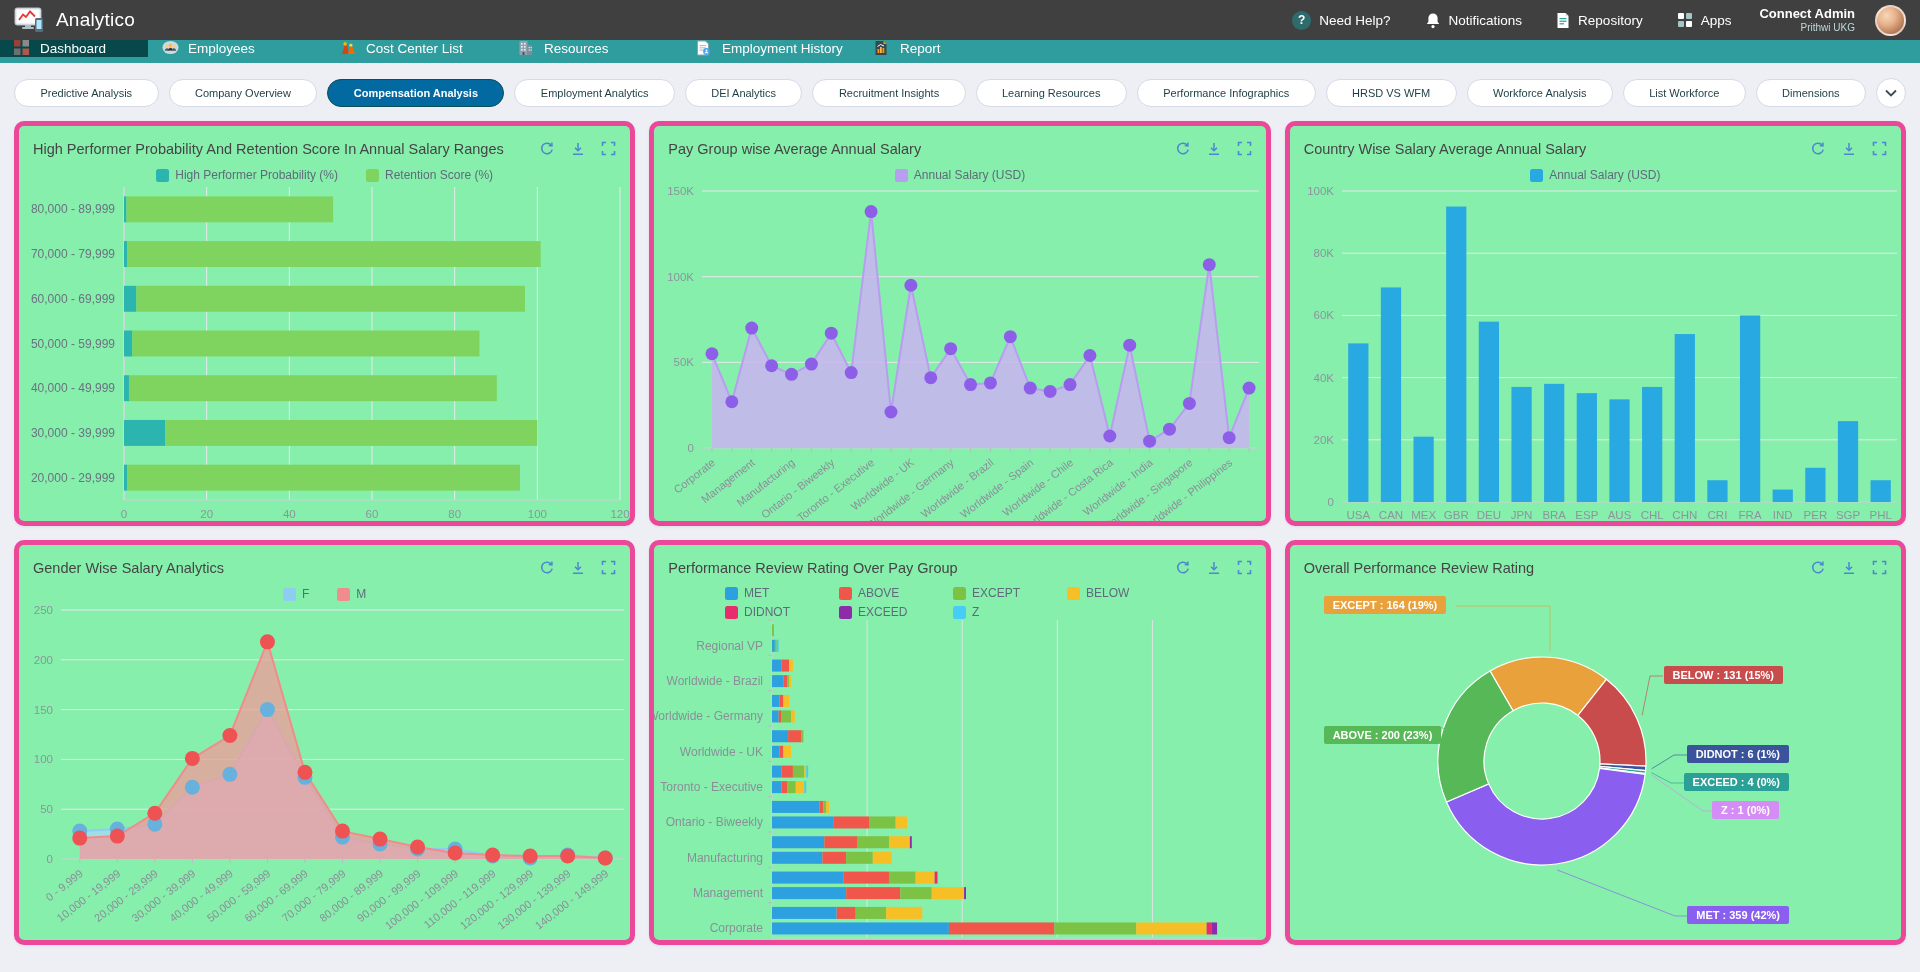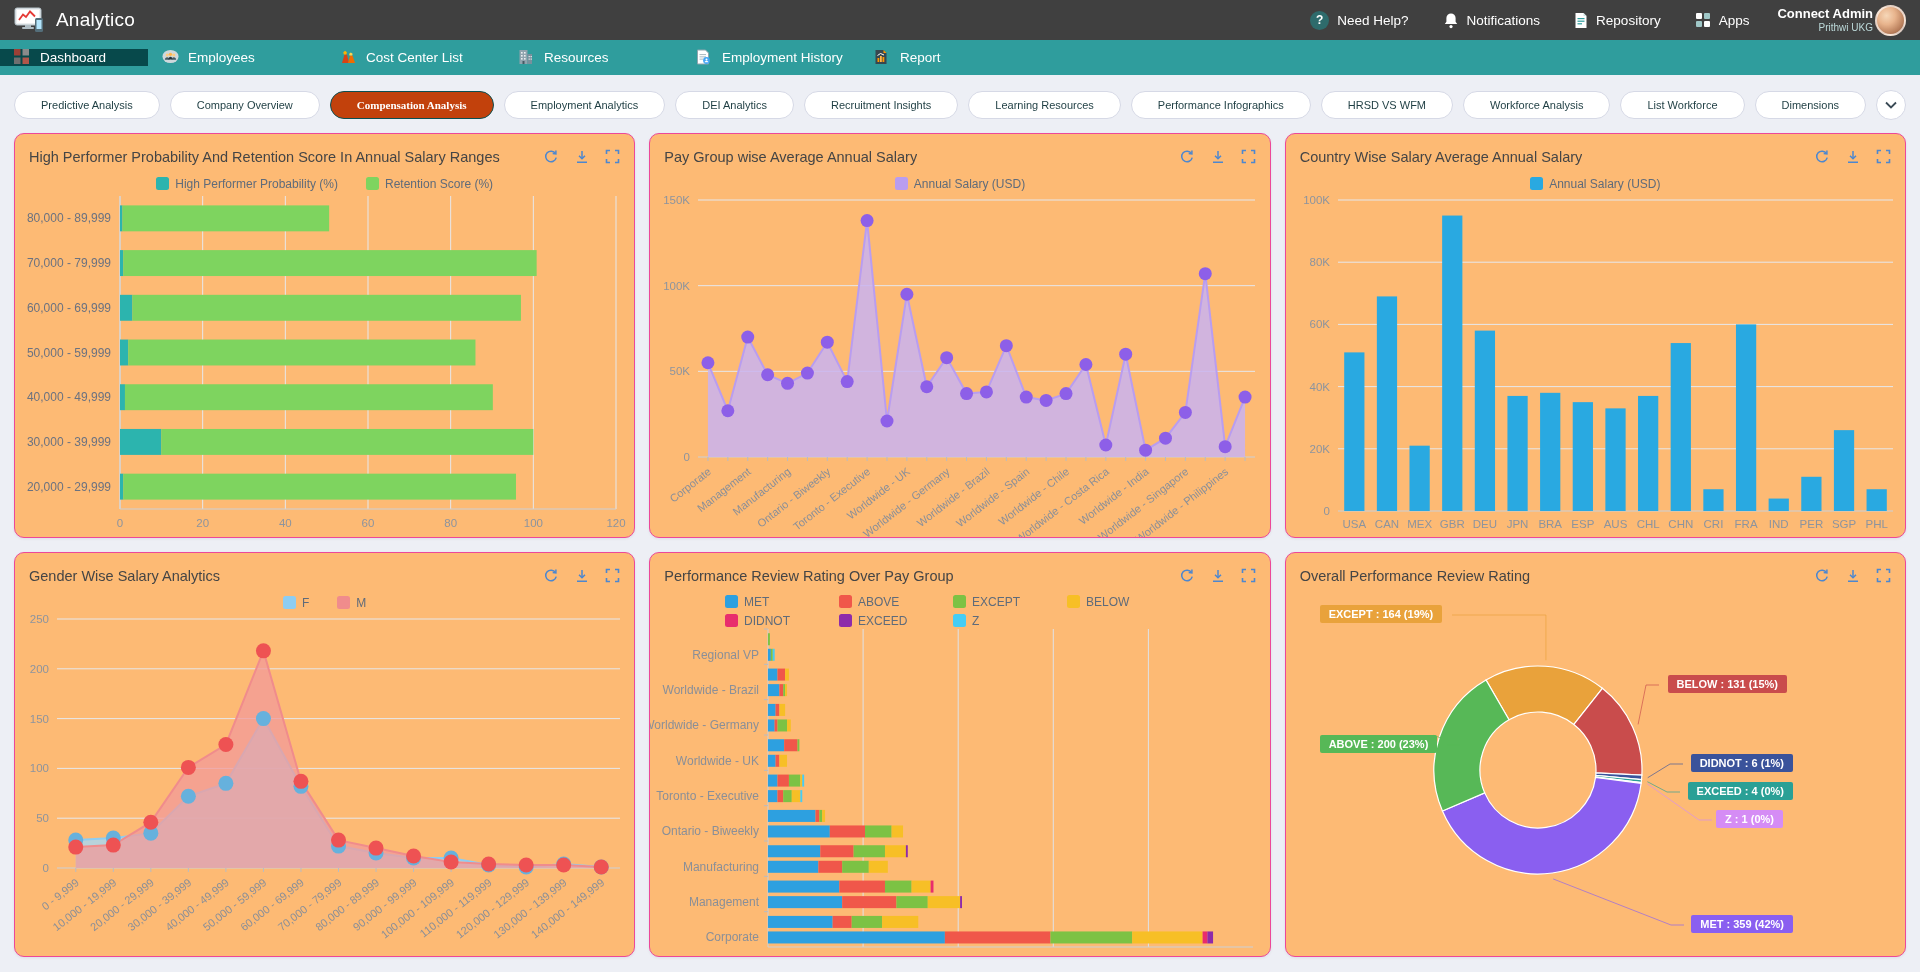--- a/index.html
+++ b/index.html
@@ -9,47 +9,47 @@
 
   
   .topbar { height:40px; background:#404040; display:flex; align-items:center;
     color:#fff; padding:0 14px; }
   .brand { display:flex; align-items:center; gap:10px; }
   .brand-name { font-size:19px; letter-spacing:.2px; }
   .topbar-right { margin-left:auto; display:flex; align-items:center; gap:34px; }
   .hmenu-item { display:flex; align-items:center; gap:8px; font-size:13.5px; cursor:pointer; }
   .qcirc { width:19px; height:19px; border-radius:50%; background:#2e6b6c; color:#fff;
     display:inline-flex; align-items:center; justify-content:center; font-size:12px; font-weight:bold; }
-  .userbox { display:flex; align-items:center; gap:2px; }
+  .userbox { display:flex; align-items:center; gap:20px; }
   .user-names { text-align:right; line-height:1.15; }
   .user-name { font-size:13px; font-weight:bold; }
   .user-org { font-size:10px; color:#bcd9d9; }
   .avatar { width:31px; height:31px; border-radius:50%;
     background:radial-gradient(circle at 35% 32%, #f6d7b8 0%, #e8b48d 35%, #b97f5c 70%, #7d4e35 100%);
     border:2px solid rgba(255,255,255,.65); }
 
   
-  .tabbar { height:35px; background:#2f9d9d; display:flex; align-items:center; }
+  .tabbar { height:23px; background:#2f9d9d; display:flex; align-items:flex-start; }
   .tab { display:flex; align-items:center; gap:9px; color:#fff; font-size:13.5px;
     padding:0 14px; width:178px; cursor:pointer; }
   .tab.active { background:#07494b; width:148px; }
   .tab .ticon { display:inline-flex; width:17px; height:17px; }
 
   
   .pillrow { display:flex; gap:10px; padding:15px 14px 0; align-items:center; }
   .pill { flex:1 1 auto; height:28px; border-radius:15px; background:#fff;
     border:1px solid #d6d9e6; display:flex; align-items:center; justify-content:center;
     font-size:11px; color:#1d3d42; cursor:pointer; white-space:nowrap; padding:0 9px; }
-  .pill.active { background:#c2410c; border-color:#0a4f52; color:#fff; font-weight:bold;font-family:Liberation Serif, serif; }
+  .pill.active { background:#0369a1; border-color:#0a4f52; color:#fff; font-weight:bold; }
   .pill-more { flex:0 0 30px; width:30px; height:30px; border-radius:50%; background:#fff;
     border:1px solid #d6d9e6; display:flex; align-items:center; justify-content:center; cursor:pointer; }
 
   
   .grid { display:grid; grid-template-columns:repeat(3,1fr); gap:14px; padding:13px 14px 0; }
-  .card { height:405px; background:#fdba74; border-radius:10px; border:1px solid #ec4899;
+  .card { height:405px; background:#86efac; border-radius:10px; border:5px solid #ec4899;
     box-shadow:0 1px 3px rgba(25,35,60,.07); display:flex; flex-direction:column; overflow:hidden; }
   .card-head { height:34px; display:flex; align-items:center; padding:12px 14px 0; }
   .card-title { font-size:14.5px; font-weight:normal; color:#454545; white-space:nowrap;
     overflow:hidden; text-overflow:ellipsis; }
   .card-actions { margin-left:auto; display:flex; gap:15px; }
   .ic { background:none; border:none; padding:0; cursor:pointer; display:inline-flex; }
   .legend { display:flex; justify-content:center; gap:28px; margin-top:8px; min-height:16px;
     flex-wrap:wrap; }
   .legend:empty { display:none; }
   .lg-item { display:inline-flex; align-items:center; gap:6px; cursor:pointer; }

